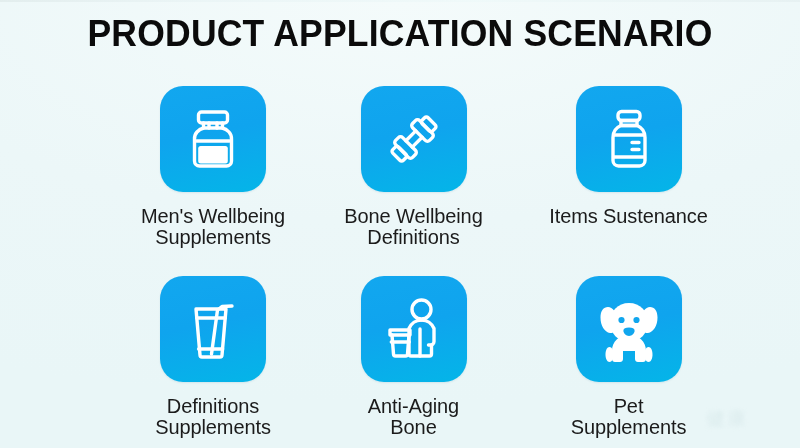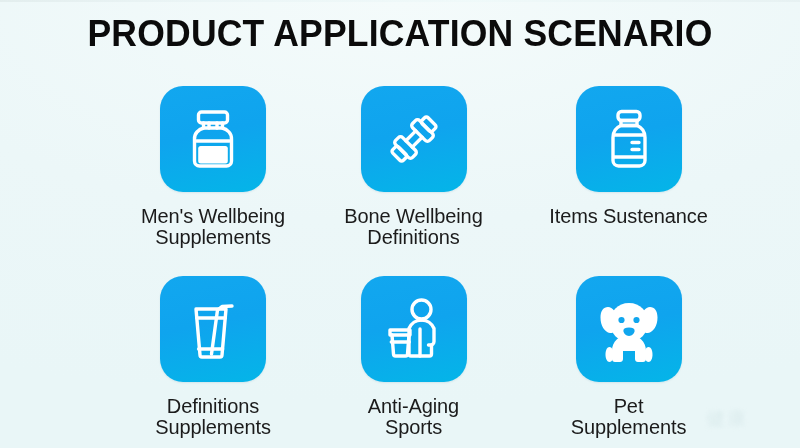--- a/index.html
+++ b/index.html
@@ -203,21 +203,21 @@
             <path d="M44.5 28 a13.5 13.5 0 0 1 12.5 8.5 v13 a3.5 3.5 0 0 1 -3.5 3.5 h-2"></path>
             <path d="M43 64 h9.5 a2 2 0 0 0 2 -2 v-9"></path>
             <path d="M13 38 h20 v5 h-20 z"></path>
             <path d="M15 43 l1.5 19 a2 2 0 0 0 2 2 h10 a2 2 0 0 0 2 -2 l1.5 -19"></path>
             <path d="M14.3 50 h18"></path>
           </g>
         </svg>
       </div>
       <div class="caption">
         <span>Anti-Aging</span><br>
-        <span>Sports</span>
+        <span>Bone</span>
       </div>
     </div>
 
     <div class="cell">
       <div class="tile">
         <svg width="78" height="78" viewBox="0 0 78 78">
           <g fill="#ffffff">
             <path d="M18 17 c-4.5 0 -7.5 4 -7.5 10.5 c0 8 4 14.5 9.5 15.5 c1.5 0.3 3 -0.2 3.8 -1.3 l3.5 -13.5 c-1.5 -6 -4.5 -11.2 -9.3 -11.2 z"></path>
             <path d="M60 17 c4.5 0 7.5 4 7.5 10.5 c0 8 -4 14.5 -9.5 15.5 c-1.5 0.3 -3 -0.2 -3.8 -1.3 l-3.5 -13.5 c1.5 -6 4.5 -11.2 9.3 -11.2 z"></path>
             <path d="M39 13 c-11 0 -19 8.2 -19 19.5 c0 11 8 19 19 19 c11 0 19 -8 19 -19 c0 -11.3 -8 -19.5 -19 -19.5 z"></path>

